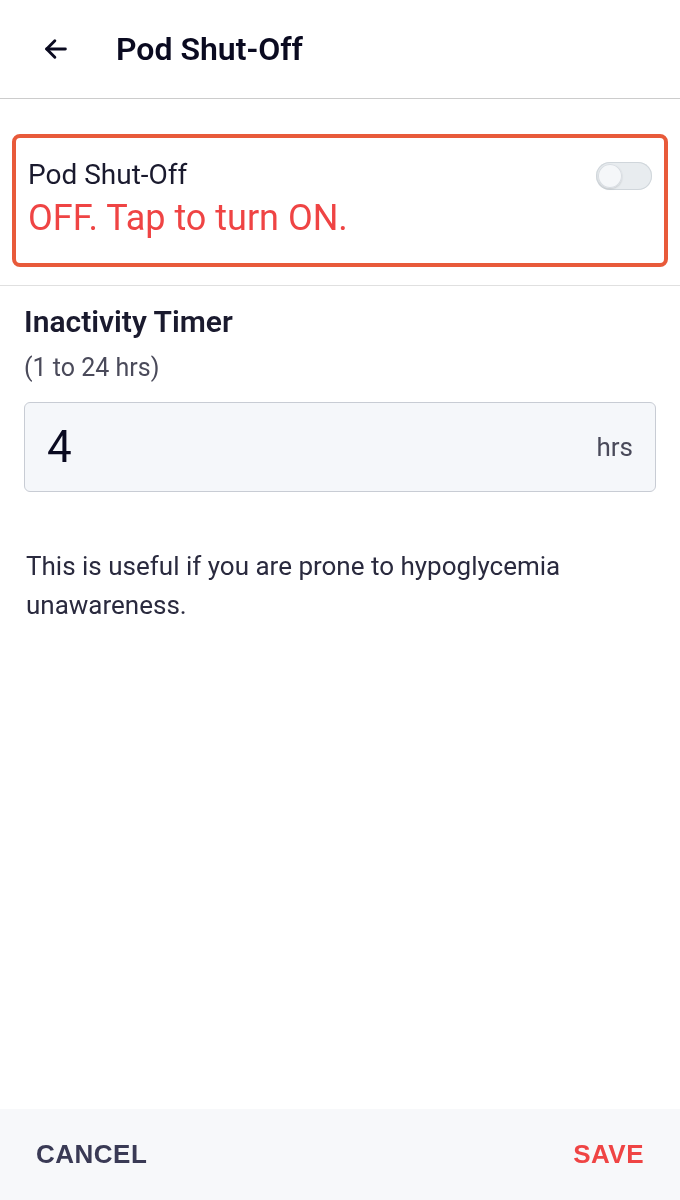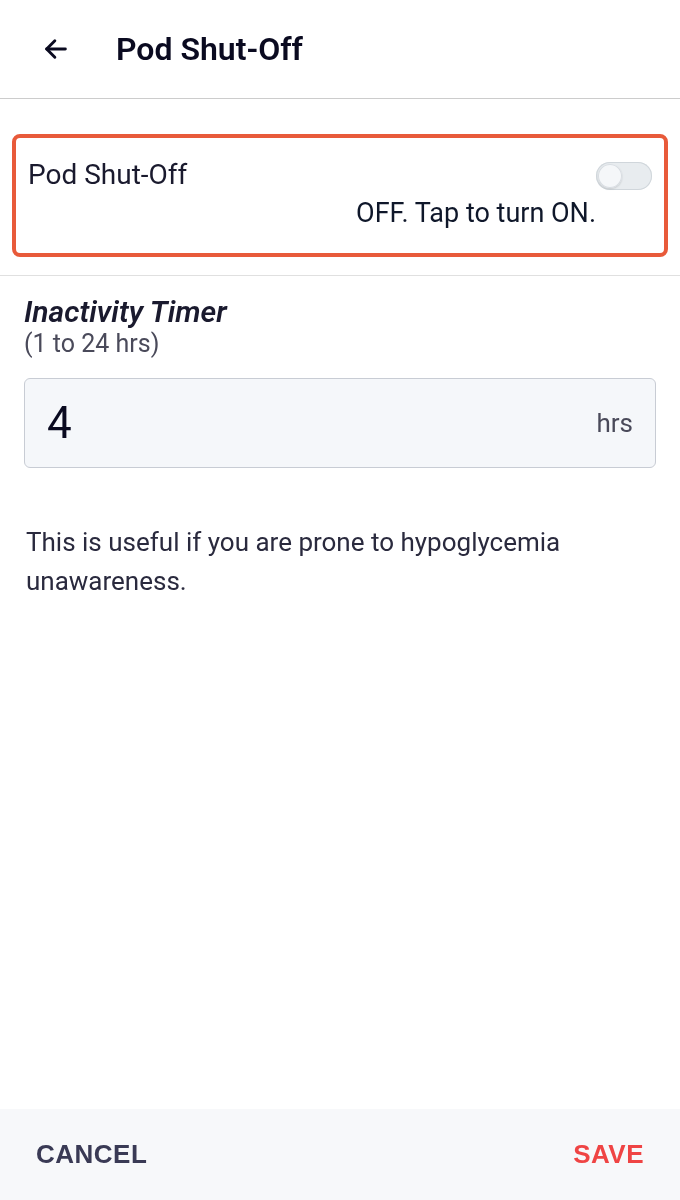--- a/index.html
+++ b/index.html
@@ -52,23 +52,22 @@
     }
     .toggle-labels {
       flex: 1;
     }
     .toggle-title {
       font-size: 28px;
       color: #1a1a2e;
       margin-bottom: 6px;
     }
     .toggle-subtitle {
-      font-size: 27px;
-      color: #0f172a;
-      text-align: right;
+      font-size: 36px;
+      color: #ef4444;
     }
     .toggle-switch {
       width: 56px;
       height: 28px;
       background: #e8ecef;
       border-radius: 14px;
       position: relative;
       margin-top: 4px;
       cursor: pointer;
       box-shadow: inset 0 0 0 1px #d0d6db;
@@ -88,26 +87,25 @@
       background: #e0e0e0;
       margin-top: 18px;
     }
     .section {
       padding: 18px 24px 0 24px;
     }
     .section-title {
       font-size: 30px;
       font-weight: 600;
       color: #1a1a2e;
-      font-style: italic;
     }
     .section-subtitle {
       font-size: 25px;
       color: #4a4a5a;
-      margin-top: 0;
+      margin-top: 14px;
     }
     .input-field {
       display: flex;
       justify-content: space-between;
       align-items: center;
       background: #f5f7fa;
       border: 1px solid #c8ccd4;
       border-radius: 6px;
       padding: 18px 22px;
       margin-top: 20px;

